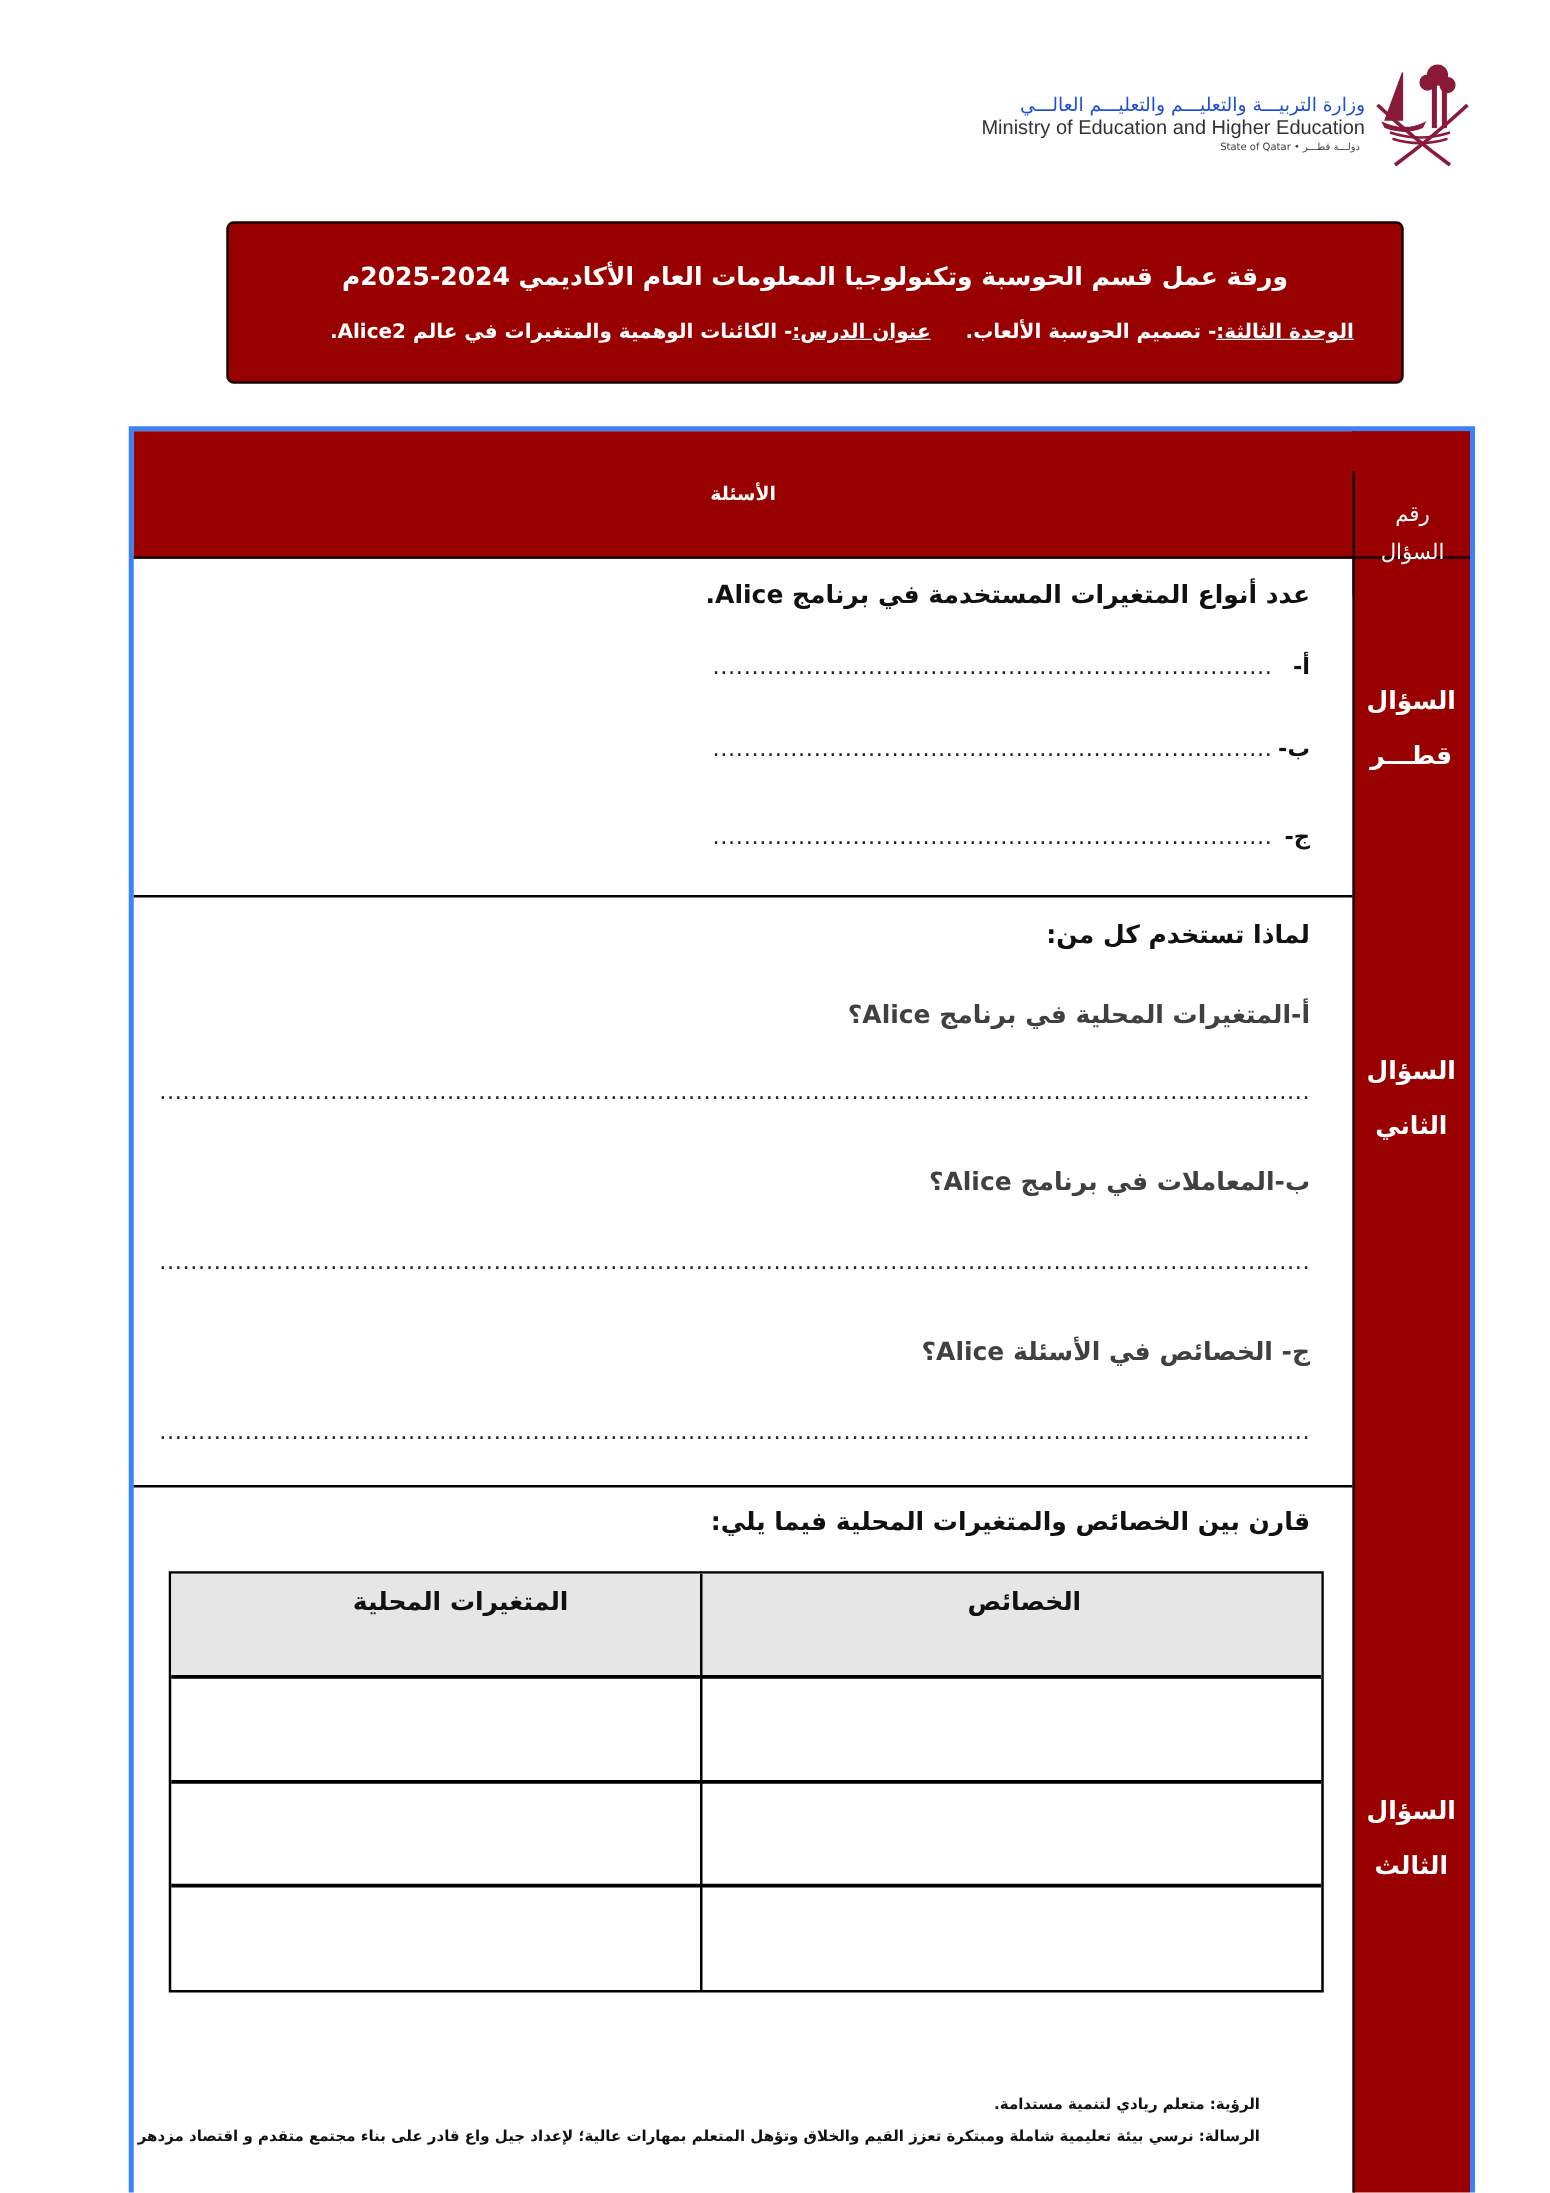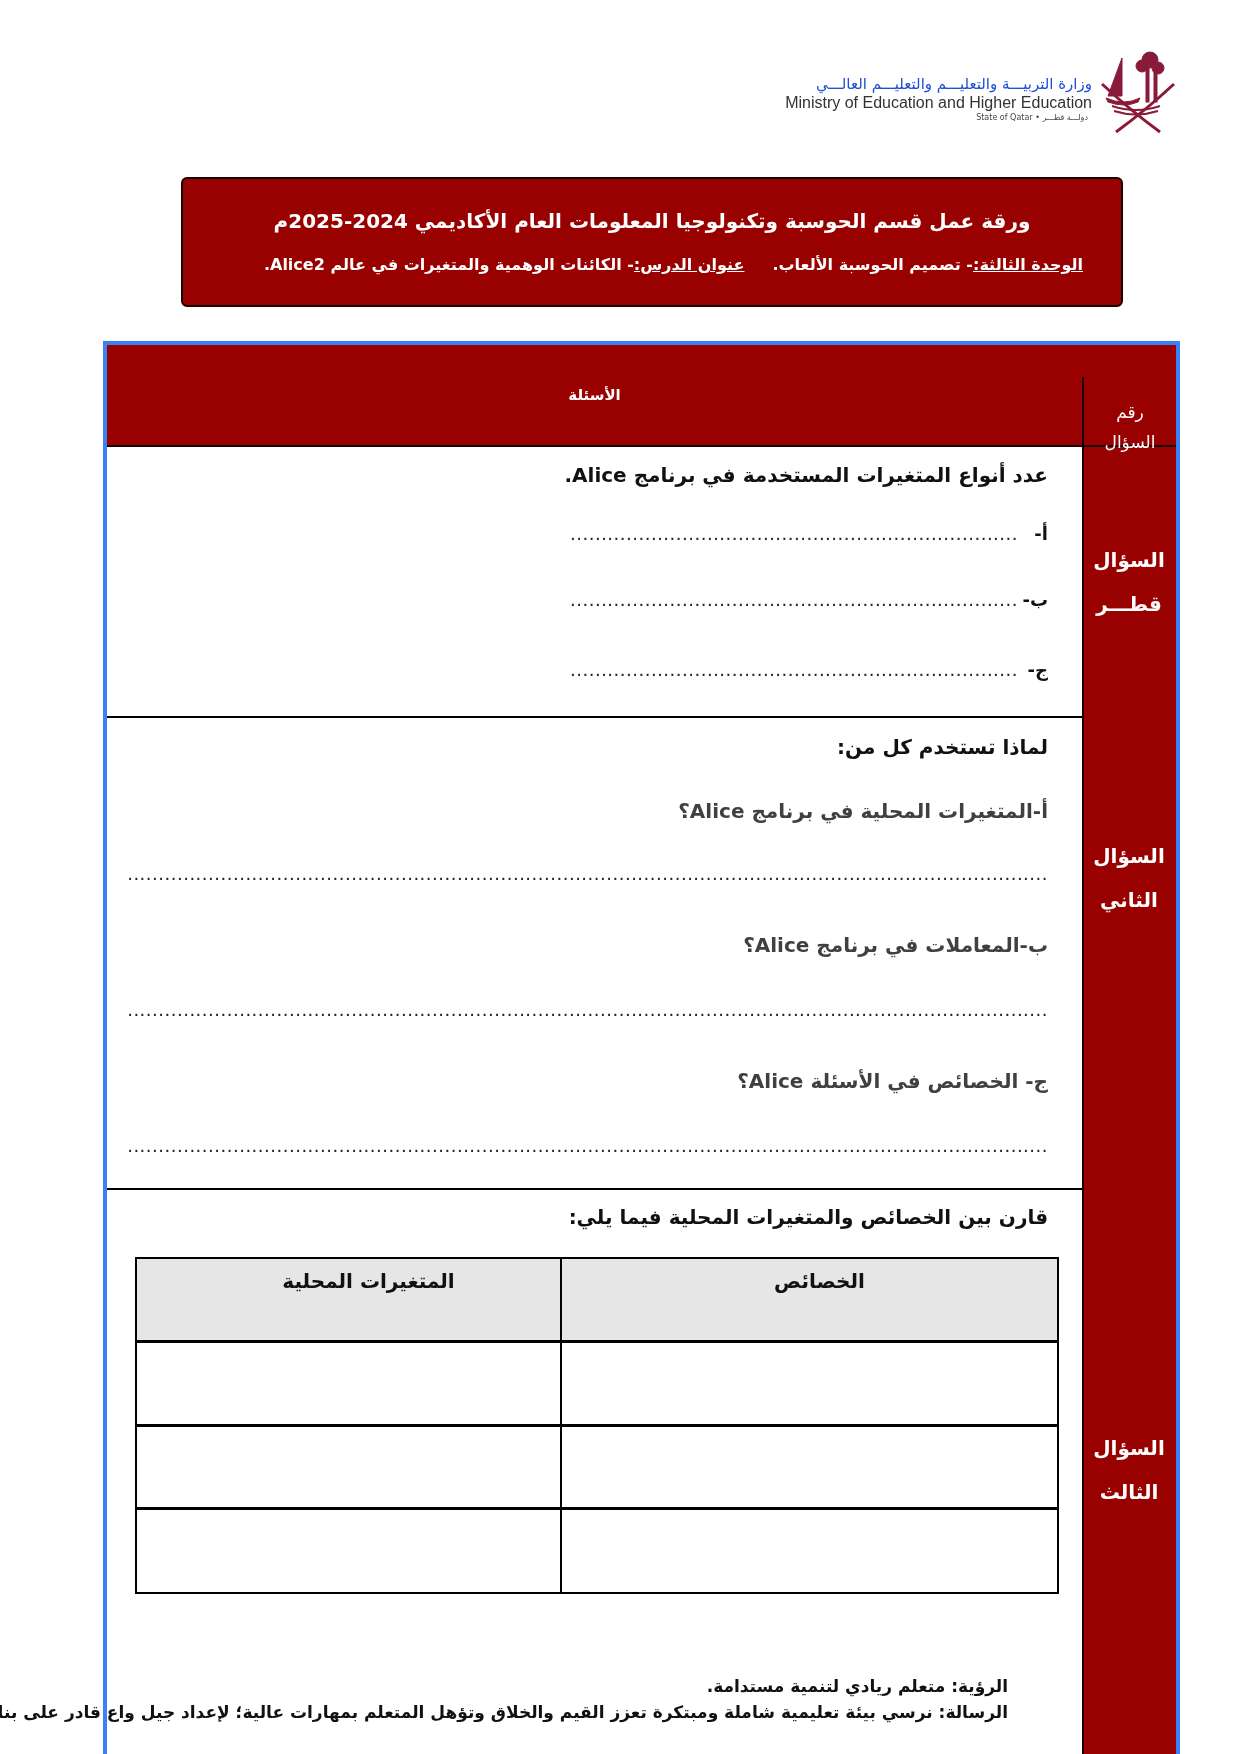--- a/index.html
+++ b/index.html
@@ -44,21 +44,21 @@
     .dots { position: absolute; direction: rtl; text-align: right; font-size: 18px; color: #222; white-space: nowrap; overflow: hidden; letter-spacing: 0.5px; }
 
     
     .inner { position: absolute; left: 28px; top: 912px; width: 924px; height: 337px; border: 2px solid #000; box-sizing: border-box; }
     .inner-hdr { position: absolute; left: 0; right: 0; top: 0; height: 84px; background: #e6e6e6; border-bottom: 3px solid #000; box-sizing: border-box; }
     .inner-vline { position: absolute; top: 0; bottom: 0; left: 423px; border-left: 2px solid #000; }
     .inner-hcell { position: absolute; top: 10px; font-size: 20px; font-weight: bold; direction: rtl; text-align: center; color: #111; padding-left: 20px; }
     .inner-hline { position: absolute; left: 0; right: 0; border-top: 3px solid #000; }
     .inner-cell { position: absolute; }
 
-    .footer { right: 232px; direction: rtl; text-align: right; font-size: 17px; font-weight: bold; color: #111; white-space: nowrap; }
+    .footer { right: 232px; direction: rtl; text-align: right; font-size: 12px; font-weight: bold; color: #111; white-space: nowrap; }
   </style>
 </head>
 <body>
 
 <div class="abs logo-text">
   <div class="logo-ar">وزارة التربيـــة والتعليـــم والتعليـــم العالـــي</div>
   <div class="logo-en">Ministry of Education and Higher Education</div>
   <div class="logo-state">State of Qatar • دولـــة قطـــر</div>
 </div>
 <div class="abs emblem">

